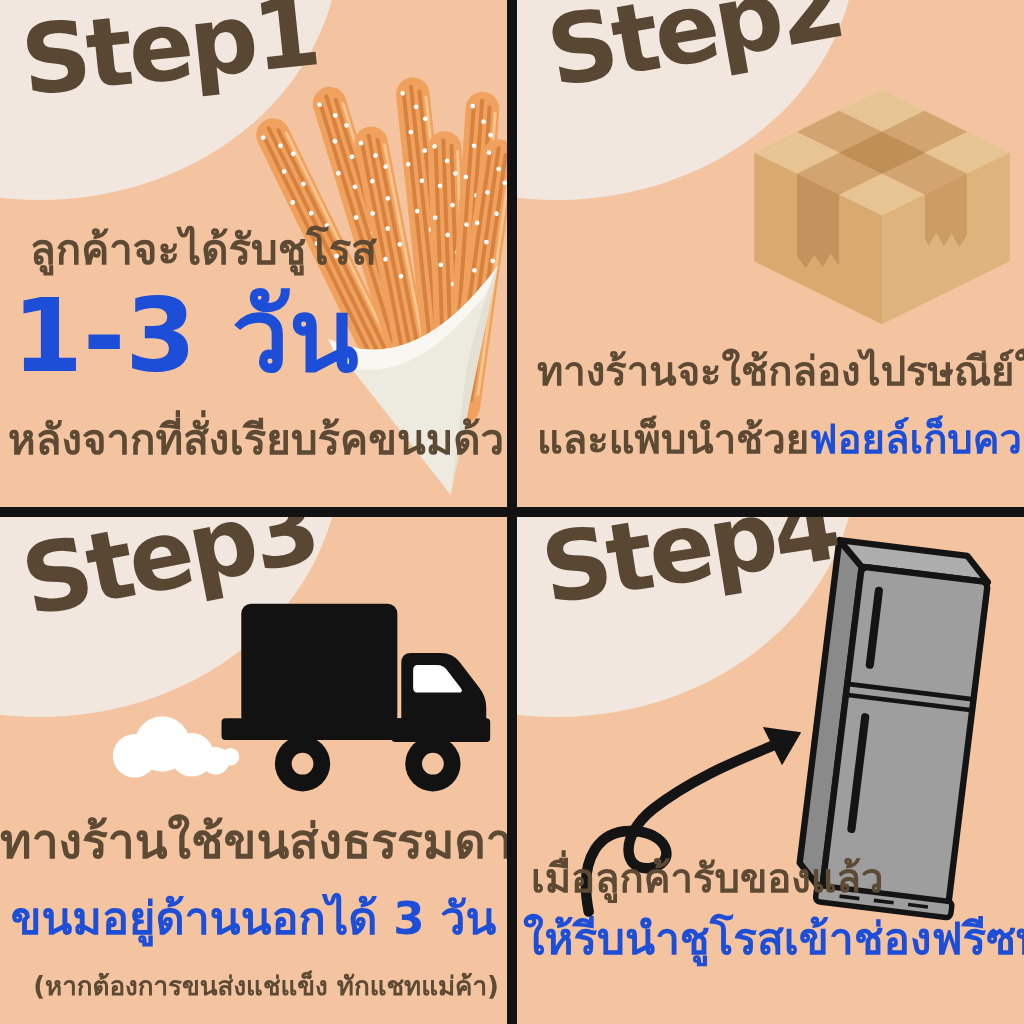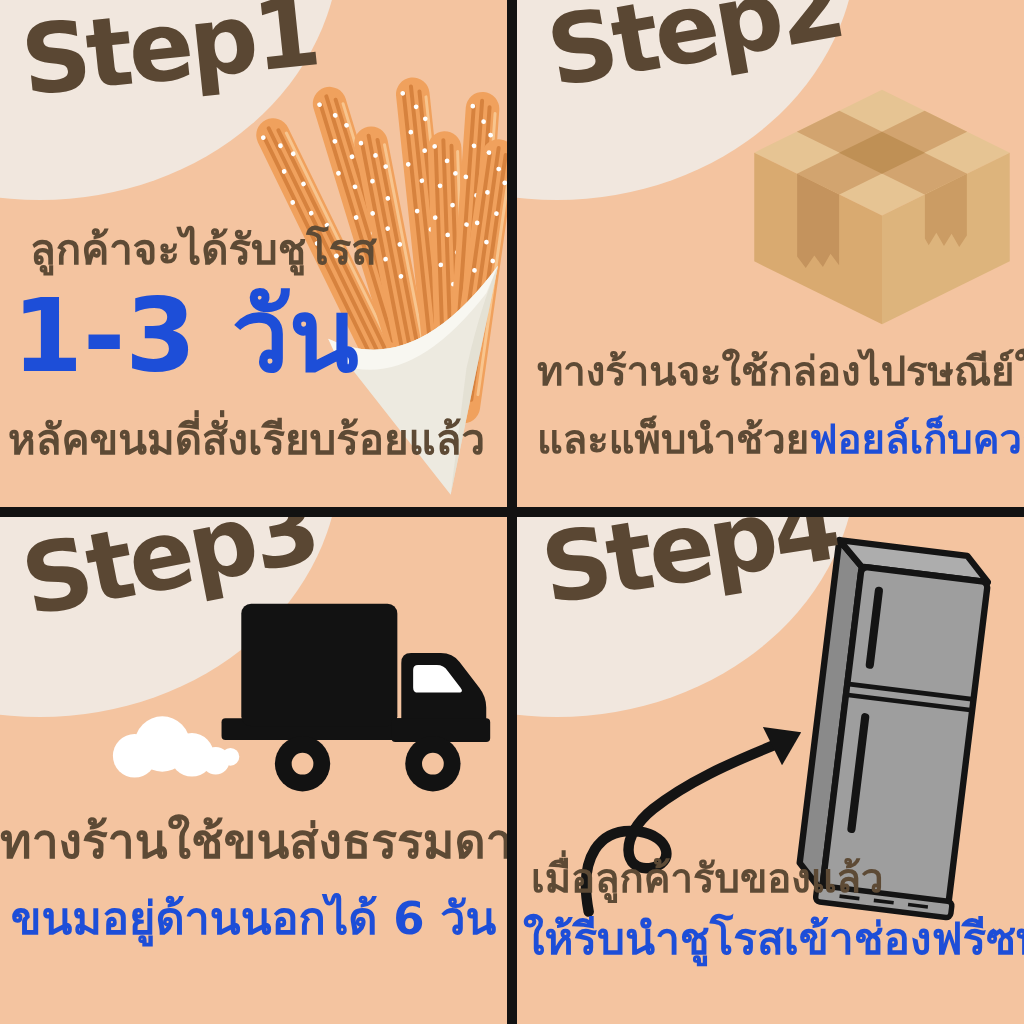--- a/index.html
+++ b/index.html
@@ -113,21 +113,21 @@
       <use href="#churro" transform="translate(196,225) rotate(-2)"></use>
       <use href="#churro" transform="translate(222,185) rotate(4)"></use>
       <use href="#churro" transform="translate(230,232) rotate(8)"></use>
       <path d="M74,300 Q160,342 246,226 L198,458 Z" fill="#edeae0"></path>
       <path d="M74,300 Q160,342 246,226 L234,254 Q158,352 86,326 Z" fill="#f8f7f1"></path>
       <path d="M246,226 L198,458 L214,330 Q228,268 246,226 Z" fill="#ddd9cb" opacity="0.55"></path>
     </svg>
 
     <div class="thai line1">ลูกค้าจะได้รับชูโรส</div>
     <div class="thai red big-days">1-3 วัน</div>
-    <div class="thai line2">หลัคขนมดี่สั่งเรียบร้อยแล้ว</div>
+    <div class="thai line2">หลังจากที่สั่งเรียบร้คขนมด้ว</div>
   </div>
 
   <div class="panel q2">
     <div class="circle"></div>
     <div class="step-heading">Step2</div>
 
     <svg class="illus box" viewBox="0 0 300 270">
       <polygon points="150,12 284,78 150,144 16,78" fill="#e6c493"></polygon>
       <polygon points="60.7,100 194.7,34 239.3,56 105.3,122" fill="#d2a46f"></polygon>
       <polygon points="60.7,56 105.3,34 239.3,100 194.7,122" fill="#d2a46f"></polygon>
@@ -161,21 +161,22 @@
         <rect x="290" y="124" width="100" height="24" rx="4"></rect>
         <circle cx="200" cy="170" r="28"></circle>
         <circle cx="332" cy="170" r="28"></circle>
       </g>
       <path d="M312,70 h24 q7,0 11,6 l13,17 q4,5 -3,5 h-40 q-5,0 -5,-5 v-18 q0,-5 5,-5 z" fill="#ffffff"></path>
       <circle cx="200" cy="170" r="11" fill="#f4c4a0"></circle>
       <circle cx="332" cy="170" r="11" fill="#f4c4a0"></circle>
     </svg>
 
     <div class="thai line1">ทางร้านใช้ขนส่งธรรมดา</div>
-    <div class="thai red line2">ขนมอยู่ด้านนอกได้ 6 วัน</div>
+    <div class="thai red line2">ขนมอยู่ด้านนอกได้ 3 วัน</div>
+    <div class="thai note">(หากต้องการขนส่งแช่แข็ง ทักแชทแม่ค้า)</div>
   </div>
 
   <div class="panel q4">
     <div class="circle"></div>
     <div class="step-heading">Step4</div>
 
     <svg class="illus fridge" viewBox="0 0 240 420">
       <g transform="rotate(7 120 210)" stroke="#141414" stroke-linejoin="round">
         <polygon points="58,42 30,16 30,374 58,402" fill="#8a8a8a" stroke-width="7"></polygon>
         <polygon points="58,42 198,42 172,16 30,16" fill="#adadad" stroke-width="7"></polygon>

